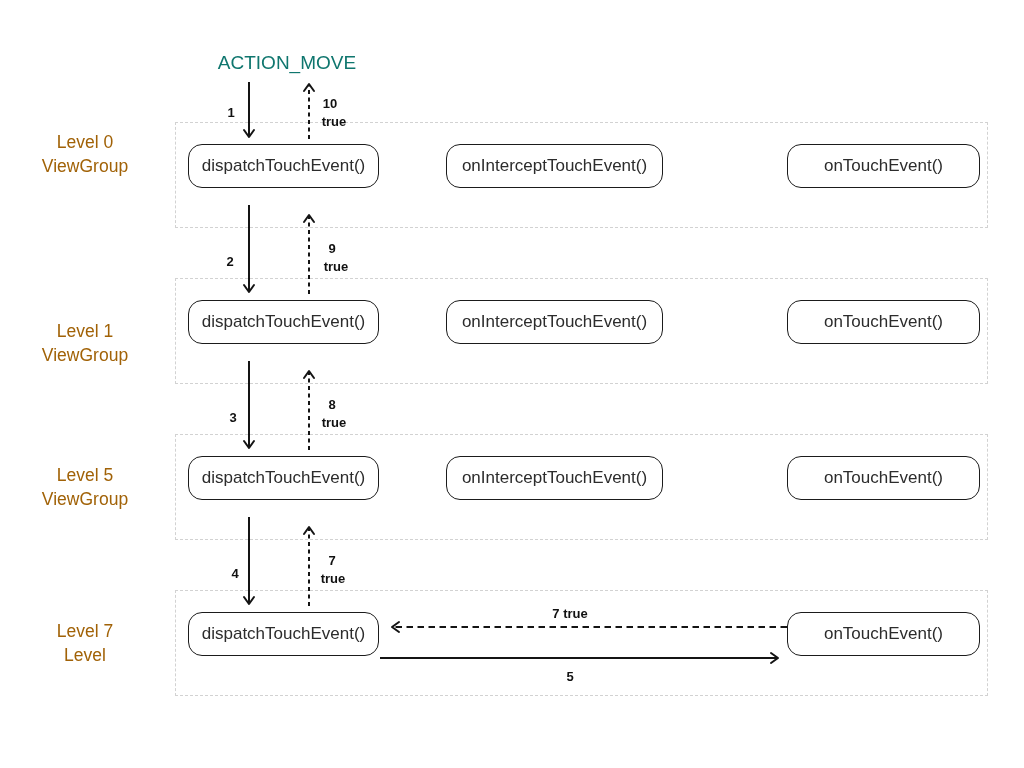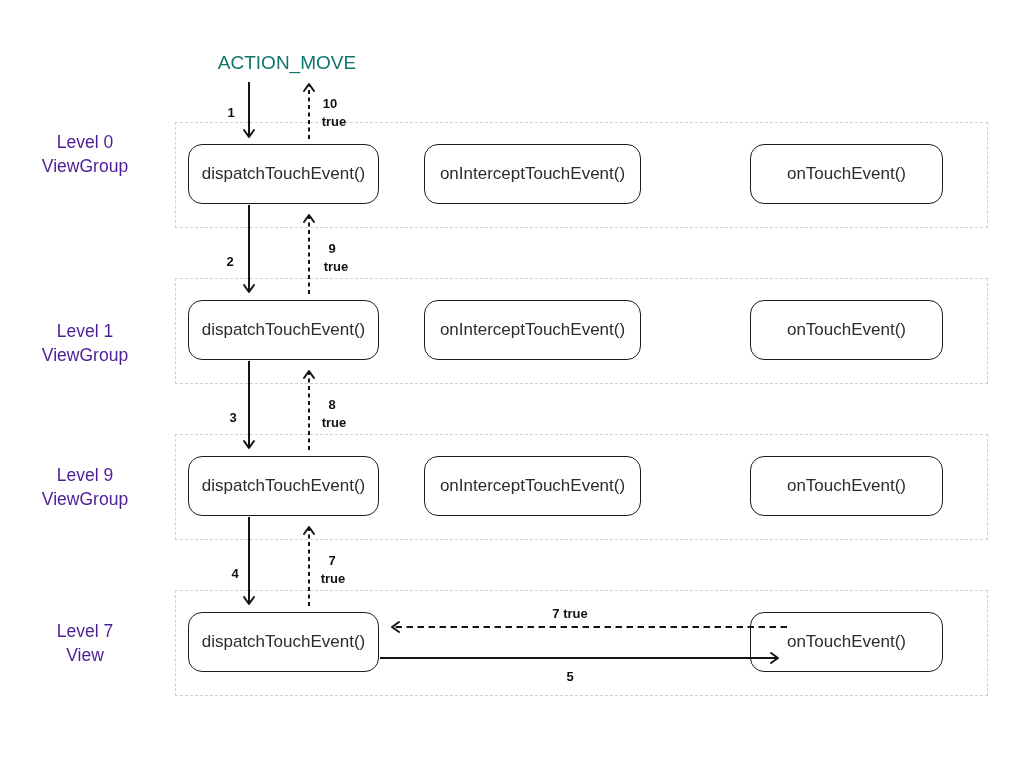--- a/index.html
+++ b/index.html
@@ -16,36 +16,36 @@
   .lane {
     position: absolute; left: 175px; width: 811px; height: 104px;
     border: 1px dashed #d2d2d2; background: transparent;
   }
   .lane.l0 { top: 122px; }
   .lane.l1 { top: 278px; }
   .lane.l2 { top: 434px; }
   .lane.l3 { top: 590px; }
   .lvl {
     position: absolute; left: 10px; width: 150px; text-align: center;
-    font-size: 17.5px; line-height: 24px; color: #4c1d95;
+    font-size: 17.5px; line-height: 24px; color: #a16207;
   }
   .lvl.l0 { top: 130px; }
   .lvl.l1 { top: 319px; }
   .lvl.l2 { top: 463px; }
   .lvl.l3 { top: 619px; }
   .box {
-    position: absolute; box-sizing: border-box; height: 60px;
+    position: absolute; box-sizing: border-box; height: 44px;
     background: #ffffff; border: 1.5px solid #1b1b1b; border-radius: 14px;
     display: flex; align-items: center; justify-content: center;
     font-size: 17px; color: #2c2c2c; white-space: nowrap;
   }
   .r0 { top: 144px; } .r1 { top: 300px; } .r2 { top: 456px; } .r3 { top: 612px; }
   .c-dispatch  { left: 188px; width: 191px; }
-  .c-intercept { left: 424px; width: 217px; }
-  .c-ontouch   { left: 750px; width: 193px; }
+  .c-intercept { left: 446px; width: 217px; }
+  .c-ontouch   { left: 787px; width: 193px; }
   .num {
     position: absolute; transform: translate(-50%, -50%);
     font-size: 13px; font-weight: 700; color: #111111; white-space: nowrap;
   }
   svg.arrows { position: absolute; left: 0; top: 0; pointer-events: none; }
 </style>
 </head>
 <body>
 
 <div class="canvas">
@@ -59,26 +59,26 @@
 
   <div class="lvl l0">
     <div>Level 0</div>
     <div>ViewGroup</div>
   </div>
   <div class="lvl l1">
     <div>Level 1</div>
     <div>ViewGroup</div>
   </div>
   <div class="lvl l2">
-    <div>Level 9</div>
+    <div>Level 5</div>
     <div>ViewGroup</div>
   </div>
   <div class="lvl l3">
     <div>Level 7</div>
-    <div>View</div>
+    <div>Level</div>
   </div>
 
   <div class="box r0 c-dispatch">dispatchTouchEvent()</div>
   <div class="box r0 c-intercept">onInterceptTouchEvent()</div>
   <div class="box r0 c-ontouch">onTouchEvent()</div>
 
   <div class="box r1 c-dispatch">dispatchTouchEvent()</div>
   <div class="box r1 c-intercept">onInterceptTouchEvent()</div>
   <div class="box r1 c-ontouch">onTouchEvent()</div>
 

